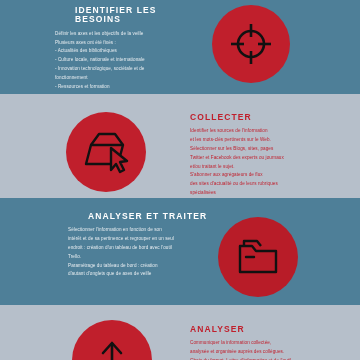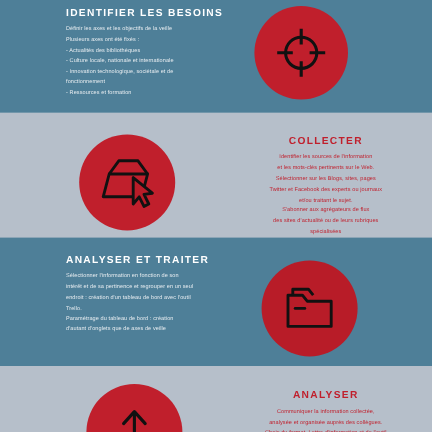--- a/index.html
+++ b/index.html
@@ -37,54 +37,54 @@
     position: absolute;
     box-sizing: border-box;
   }
   .heading {
     font-weight: bold;
     font-size: 8.5px;
     letter-spacing: 1.1px;
     margin: 0 0 5px 0;
     line-height: 1.1;
   }
-  .heading-light { color: #ffffff; }
+  .heading-light { color: #ffffff; margin-left: 20px; }
   .heading-red   { color: #c01f2c; }
 
   .body-text {
     font-size: 4.6px;
     line-height: 1.92;
     margin: 0;
     letter-spacing: 0.08px;
   }
   .body-light { color: #e8edf1; }
   .body-red   { color: #c01f2c; }
 
   .align-left  { text-align: left; }
-  .align-right { text-align: center; }
+  .align-right { text-align: left; }
 
   .body-text p { margin: 0; }
 
   
   .circle {
     position: absolute;
     border-radius: 50%;
     background: #c01f2c;
     display: flex;
     align-items: center;
     justify-content: center;
   }
   .circle-dark { background: #b81c28; }
 
   .icon-svg { display: block; }
 
   
   .tb-1 { left: 55px;  top: 6px;   width: 150px; }
   .tb-2 { left: 190px; top: 113px; width: 163px; }
-  .tb-3 { left: 55px;  top: 212px; width: 158px; }
+  .tb-3 { left: 68px;  top: 212px; width: 158px; }
   .tb-4 { left: 190px; top: 325px; width: 163px; }
 
   .circ-1 { left: 212px; top: 5px;   width: 78px; height: 78px; }
   .circ-2 { left: 66px;  top: 112px; width: 80px; height: 80px; }
   .circ-3 { left: 218px; top: 217px; width: 80px; height: 80px; }
   .circ-4 { left: 72px;  top: 320px; width: 80px; height: 80px; }
 </style>
 </head>
 <body>
 

